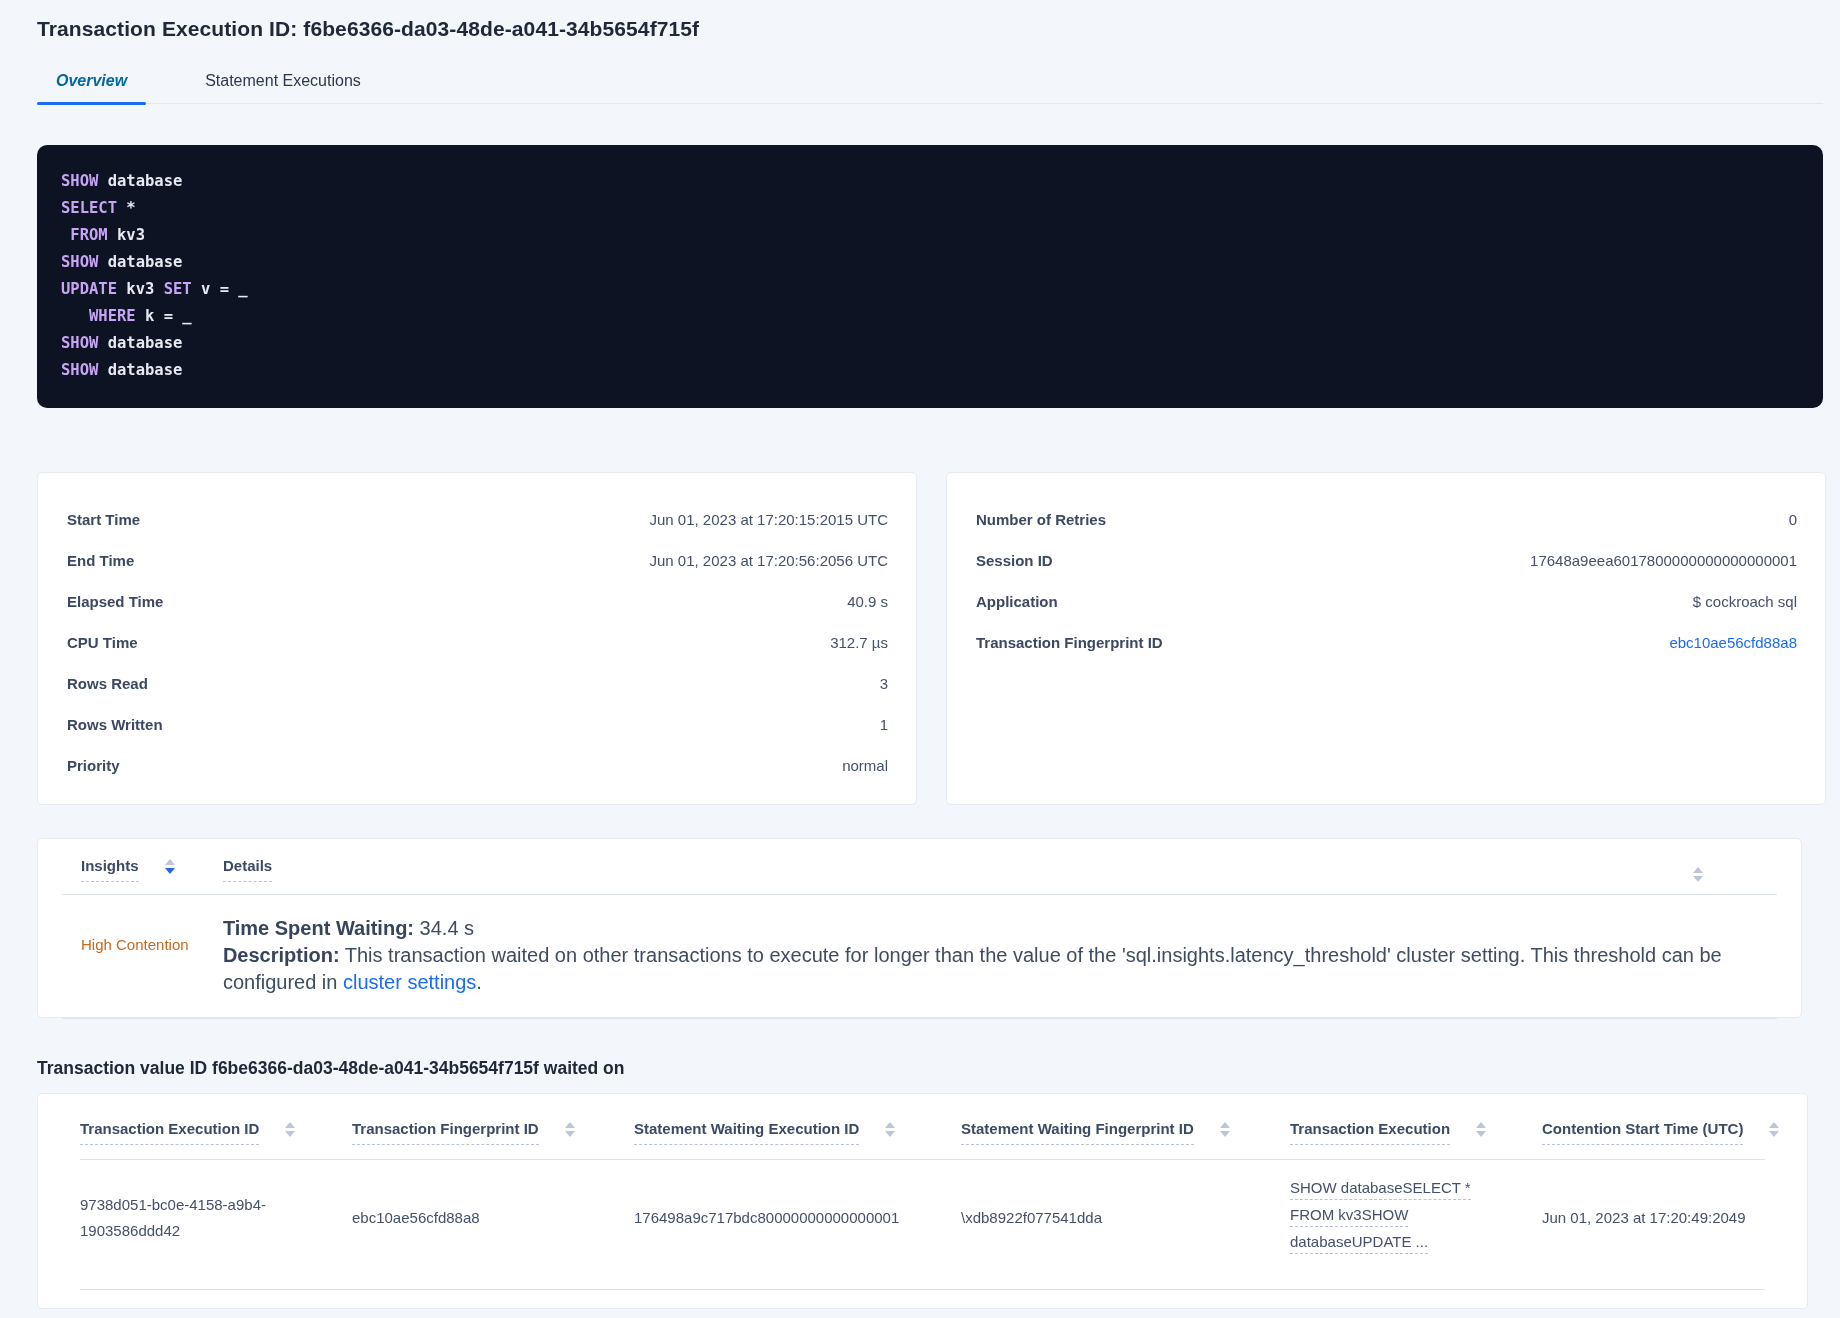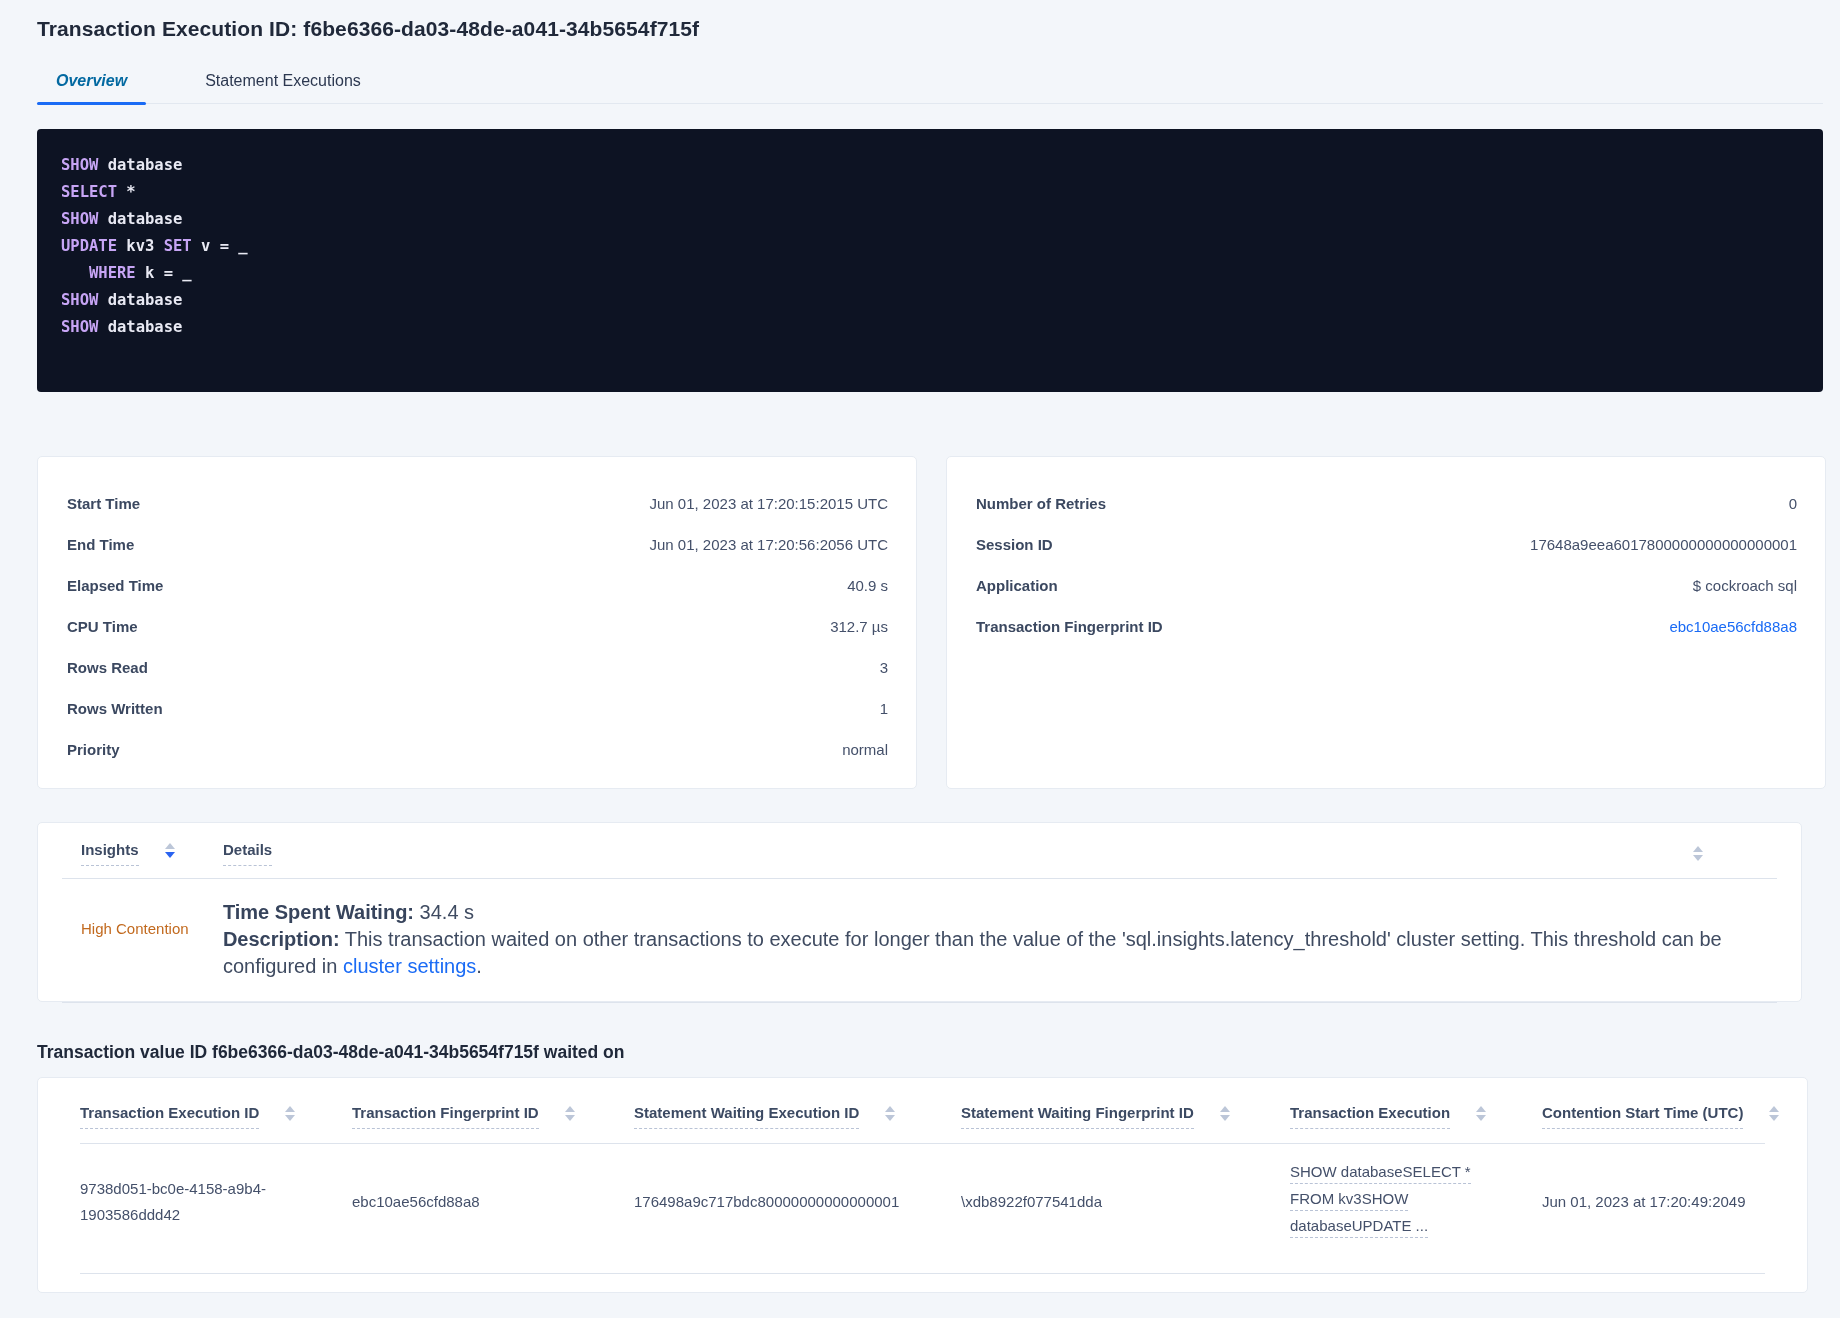--- a/index.html
+++ b/index.html
@@ -12,21 +12,21 @@
 
   
   .tabs { margin-top:31px; width:1786px; border-bottom:1px solid #e2e8f0; display:flex; }
   .tab { padding:0 19px 13px 19px; font-size:16px; color:#2c3850; cursor:pointer; position:relative; }
   .tab + .tab { margin-left:40px; }
   .tab.active { color:#0369a1; font-weight:600;font-style:italic; }
   .tab.active:after { content:""; position:absolute; left:0; right:0; bottom:-2px; height:3px;
                       background:#1a6bf5; border-radius:2px; }
 
   
-  .sqlbox { margin-top:25px; width:1786px; height:263px; background:#0d1323; border-radius:4px;
+  .sqlbox { margin-top:41px; width:1786px; height:263px; background:#0d1323; border-radius:10px;
             padding:23px 24px; }
   .codeline { font-family:"DejaVu Sans Mono", monospace; font-size:15.5px; font-weight:700;
               line-height:27px; white-space:pre; }
   .kw { color:#c7a5f5; }
   .pl { color:#e8e9f3; }
 
   
   .cards { margin-top:64px; width:1789px; display:flex; gap:29px; }
   .card { background:#ffffff; border:1px solid #e6ebf2; border-radius:5px; }
   .sumcard { width:880px; height:333px; padding:26px 28px 0 29px; }
@@ -42,21 +42,21 @@
   .sorticon .tri-up   { border-left:5px solid transparent; border-right:5px solid transparent;
                         border-bottom:6px solid #bcc6d8; }
   .sorticon .tri-down { border-left:5px solid transparent; border-right:5px solid transparent;
                         border-top:6px solid #bcc6d8; }
   .sorticon.desc .tri-down { border-top-color:#2a63f0; }
 
   
   .inscard { margin-top:33px; width:1765px; height:180px; padding:18px 24px 0 24px; }
   .th-label { display:inline-block; font-size:15px; font-weight:700; color:#3c4a63;
               border-bottom:1px dashed #b9c3d6; padding-bottom:7px; cursor:pointer; }
-  .ins-header { display:flex; align-items:center; }
+  .ins-header { display:flex; align-items:flex-end; }
   .ins-col1 { width:161px; padding-left:19px; }
   .hr { border-bottom:1px solid #dde3ec; margin-top:12px; }
   .ins-row { display:flex; padding-top:20px; }
   .ins-name { width:180px; padding-left:19px; font-size:15px; color:#c26a1f; padding-top:21px; }
   .ins-details { font-size:20px; color:#3f4b61; line-height:27px; }
   .ins-details b { color:#37445c; }
   .ins-row-wrap { border-bottom:1px solid #dde3ec; padding-bottom:22px; }
 
   
   .section-heading { margin-top:40px; font-size:17.5px; font-weight:700; color:#20293a; }
@@ -79,20 +79,21 @@
   <div class="page-title">Transaction Execution ID: f6be6366-da03-48de-a041-34b5654f715f</div>
 
   <div class="tabs">
     <div class="tab active">Overview</div>
     <div class="tab">Statement Executions</div>
   </div>
 
   <div class="sqlbox">
     <div class="codeline"><span class="kw">SHOW</span><span class="pl"> database</span></div>
     <div class="codeline"><span class="kw">SELECT</span><span class="pl"> *</span></div>
+    <div class="codeline"><span class="pl"> </span><span class="kw">FROM</span><span class="pl"> kv3</span></div>
     <div class="codeline"><span class="kw">SHOW</span><span class="pl"> database</span></div>
     <div class="codeline"><span class="kw">UPDATE</span><span class="pl"> kv3 </span><span class="kw">SET</span><span class="pl"> v = _</span></div>
     <div class="codeline"><span class="pl">   </span><span class="kw">WHERE</span><span class="pl"> k = _</span></div>
     <div class="codeline"><span class="kw">SHOW</span><span class="pl"> database</span></div>
     <div class="codeline"><span class="kw">SHOW</span><span class="pl"> database</span></div>
   </div>
 
   <div class="cards">
     <div class="card sumcard">
       <div class="sumrow">

